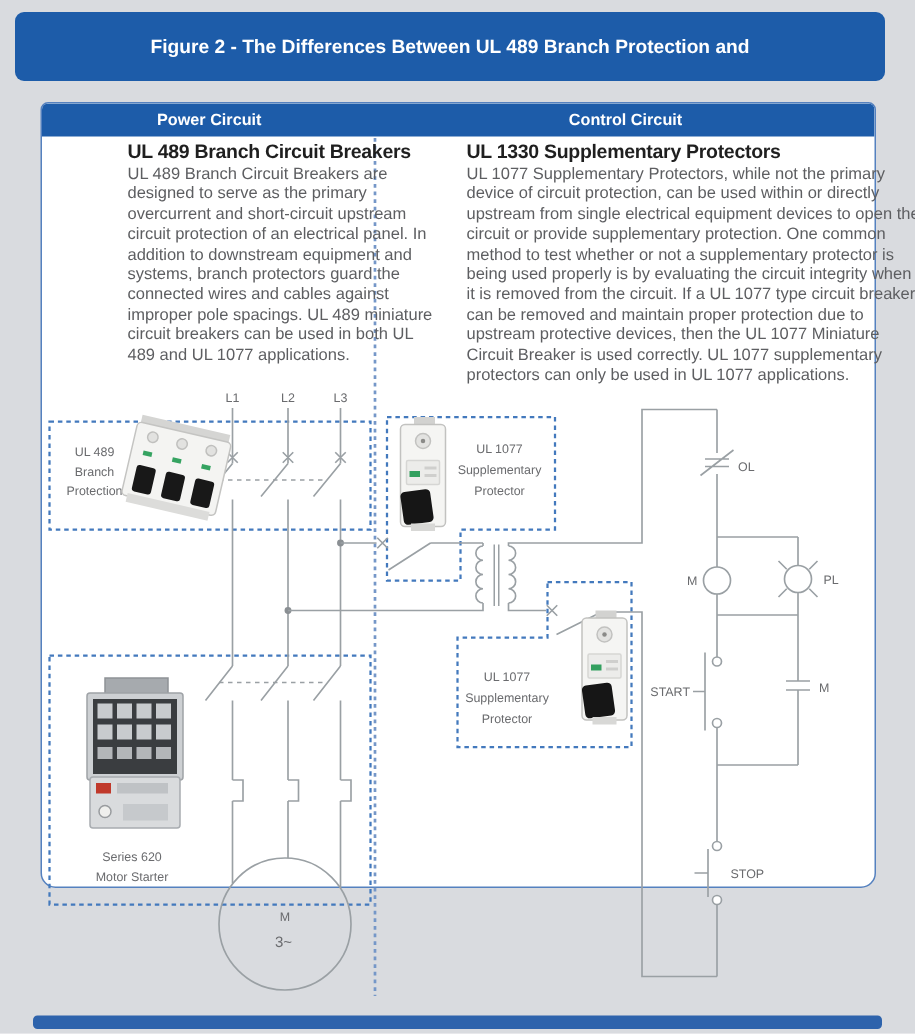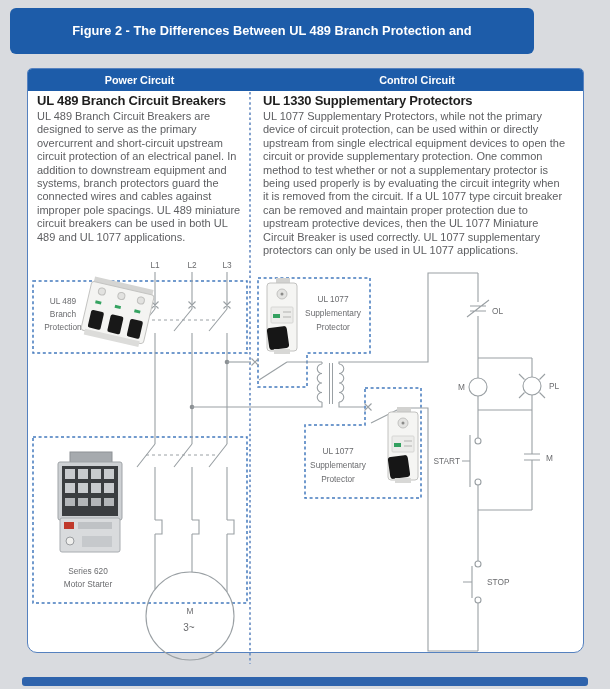--- a/index.html
+++ b/index.html
@@ -1,32 +1,32 @@
 <!DOCTYPE html>
 <html><head>
 <meta charset="utf-8">
 <style>
   html,body{margin:0;padding:0;}
   body{background:#d9dbdf;font-family:"Liberation Sans",sans-serif;}
   .canvas{position:relative;width:610px;height:689px;background:#d9dbdf;overflow:hidden;}
 
-  .title-bar{position:absolute;left:10px;top:8px;width:524px;height:46px;background:#1d5ca9;
+  .title-bar{position:absolute;left:10px;top:8px;width:580px;height:46px;background:#1d5ca9;
     border-radius:6px;display:flex;flex-direction:column;align-items:center;justify-content:center;}
   .title-bar .t{color:#ffffff;font-weight:bold;font-size:12.8px;line-height:16px;text-align:center;}
 
-  .panel{position:absolute;left:27px;top:68px;width:557px;height:585px;background:#ffffff;
+  .panel{position:absolute;left:27px;top:68px;width:557px;height:524px;background:#ffffff;
     border:1.5px solid #5581bf;border-radius:5px 5px 10px 10px;box-sizing:border-box;overflow:hidden;}
   .bottom-bar{position:absolute;left:22px;top:677px;width:566px;height:9px;background:#2e63ac;border-radius:3px;}
 
   .header-band{position:absolute;left:0;top:0;width:100%;height:22px;background:#1d5ca9;display:flex;}
   .header-cell{color:#ffffff;font-weight:bold;font-size:10.8px;display:flex;align-items:center;justify-content:center;}
   .header-cell.power{width:223px;}
   .header-cell.control{flex:1;}
 
-  .textblock{position:absolute;z-index:2;}
+  .textblock{position:absolute;z-index:2;margin-left:48px;}
   .textblock h2{margin:0 0 2px 0;font-size:13px;line-height:15px;color:#1f1f1f;letter-spacing:-0.2px;}
   .textblock p{margin:0;font-size:11px;line-height:13.4px;color:#5d5e61;}
   .tb-left{left:37px;top:93px;width:206px;}
   .tb-right{left:263px;top:93px;width:304px;}
 
   svg.diagram{position:absolute;left:0;top:0;z-index:1;}
   .wire{stroke:#9aa0a4;stroke-width:1.1;fill:none;}
   .wire-thin{stroke:#9aa0a4;stroke-width:1;fill:none;}
   .linkage{stroke:#9aa0a4;stroke-width:1;fill:none;stroke-dasharray:3,3;}
   .dashedbox{stroke:#4379bd;stroke-width:1.5;fill:none;stroke-dasharray:3,2.6;}

